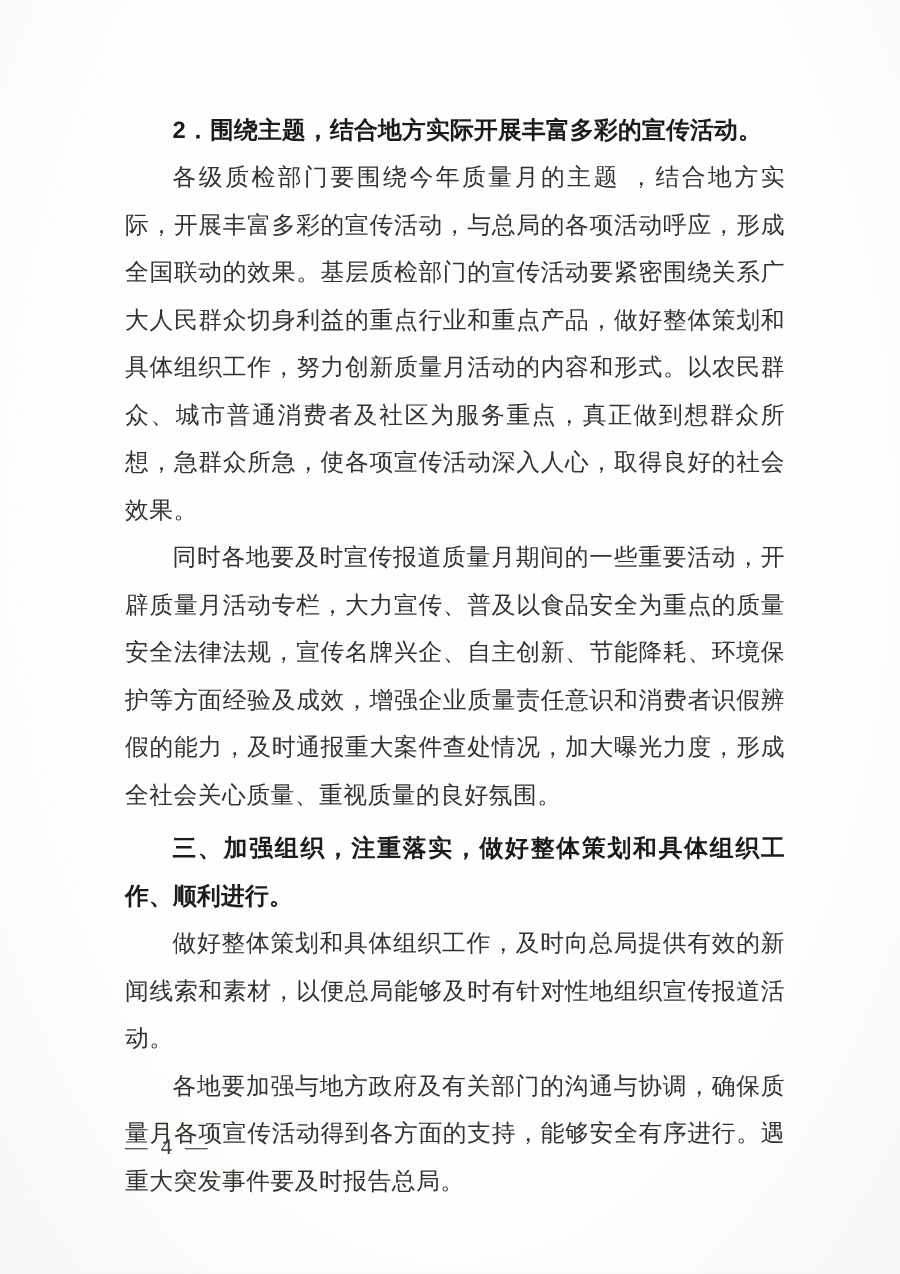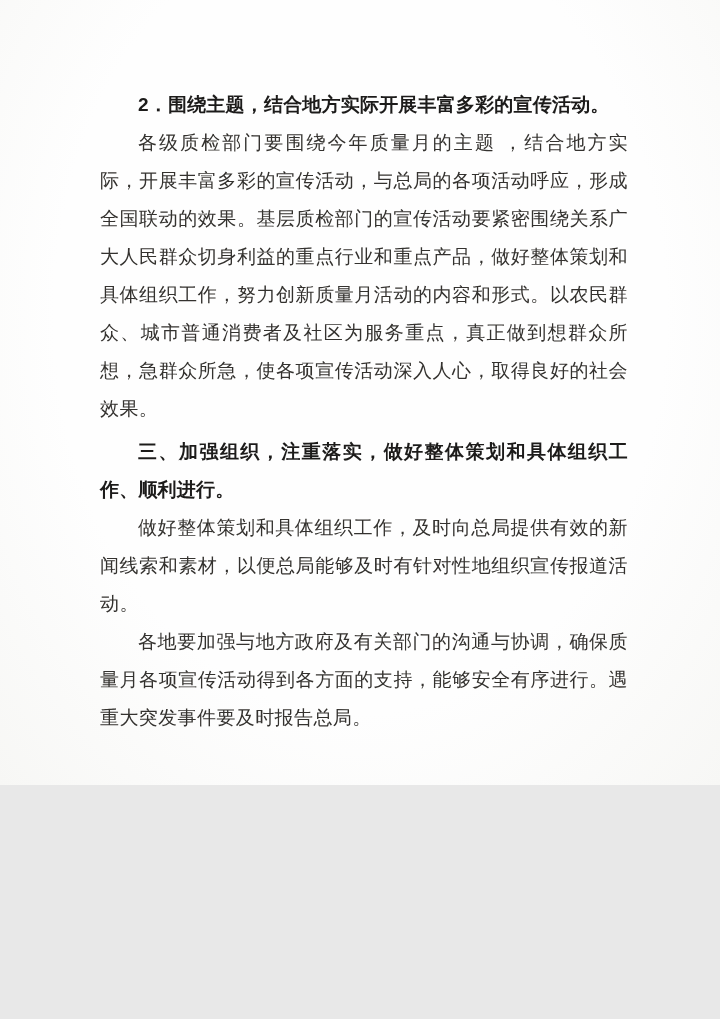--- a/index.html
+++ b/index.html
@@ -3,21 +3,21 @@
 <meta charset="utf-8">
 <style>
   html, body {
     margin: 0;
     padding: 0;
     background: #e8e8e8;
   }
   .page {
     position: relative;
     width: 720px;
-    height: 785px;
+    height: 1019px;
     margin: 0 auto;
     background: #fdfdfc;
     background-image: radial-gradient(ellipse at 50% 40%, #fefefe 60%, #f7f7f5 100%);
     overflow: hidden;
     font-family: "Liberation Serif", serif;
   }
   .content {
     position: absolute;
     left: 100px;
     top: 86px;
@@ -54,18 +54,19 @@
     font-family: "Liberation Serif", serif;
   }
 </style>
 </head>
 <body>
 
 <div class="page">
   <div class="content">
     <p class="heading">2．围绕主题，结合地方实际开展丰富多彩的宣传活动。</p>
     <p>各级质检部门要围绕今年质量月的主题 ，结合地方实际，开展丰富多彩的宣传活动，与总局的各项活动呼应，形成全国联动的效果。基层质检部门的宣传活动要紧密围绕关系广大人民群众切身利益的重点行业和重点产品，做好整体策划和具体组织工作，努力创新质量月活动的内容和形式。以农民群众、城市普通消费者及社区为服务重点，真正做到想群众所想，急群众所急，使各项宣传活动深入人心，取得良好的社会效果。</p>
+    <p>同时各地要及时宣传报道质量月期间的一些重要活动，开辟质量月活动专栏，大力宣传、普及以食品安全为重点的质量安全法律法规，宣传名牌兴企、自主创新、节能降耗、环境保护等方面经验及成效，增强企业质量责任意识和消费者识假辨假的能力，及时通报重大案件查处情况，加大曝光力度，形成全社会关心质量、重视质量的良好氛围。</p>
     <p class="heading heading-gap">三、加强组织，注重落实，做好整体策划和具体组织工作、顺利进行。</p>
     <p>做好整体策划和具体组织工作，及时向总局提供有效的新闻线索和素材，以便总局能够及时有针对性地组织宣传报道活动。</p>
     <p>各地要加强与地方政府及有关部门的沟通与协调，确保质量月各项宣传活动得到各方面的支持，能够安全有序进行。遇重大突发事件要及时报告总局。</p>
   </div>
   <div class="page-number">— 4 —</div>
 </div>
 
 </body></html>

